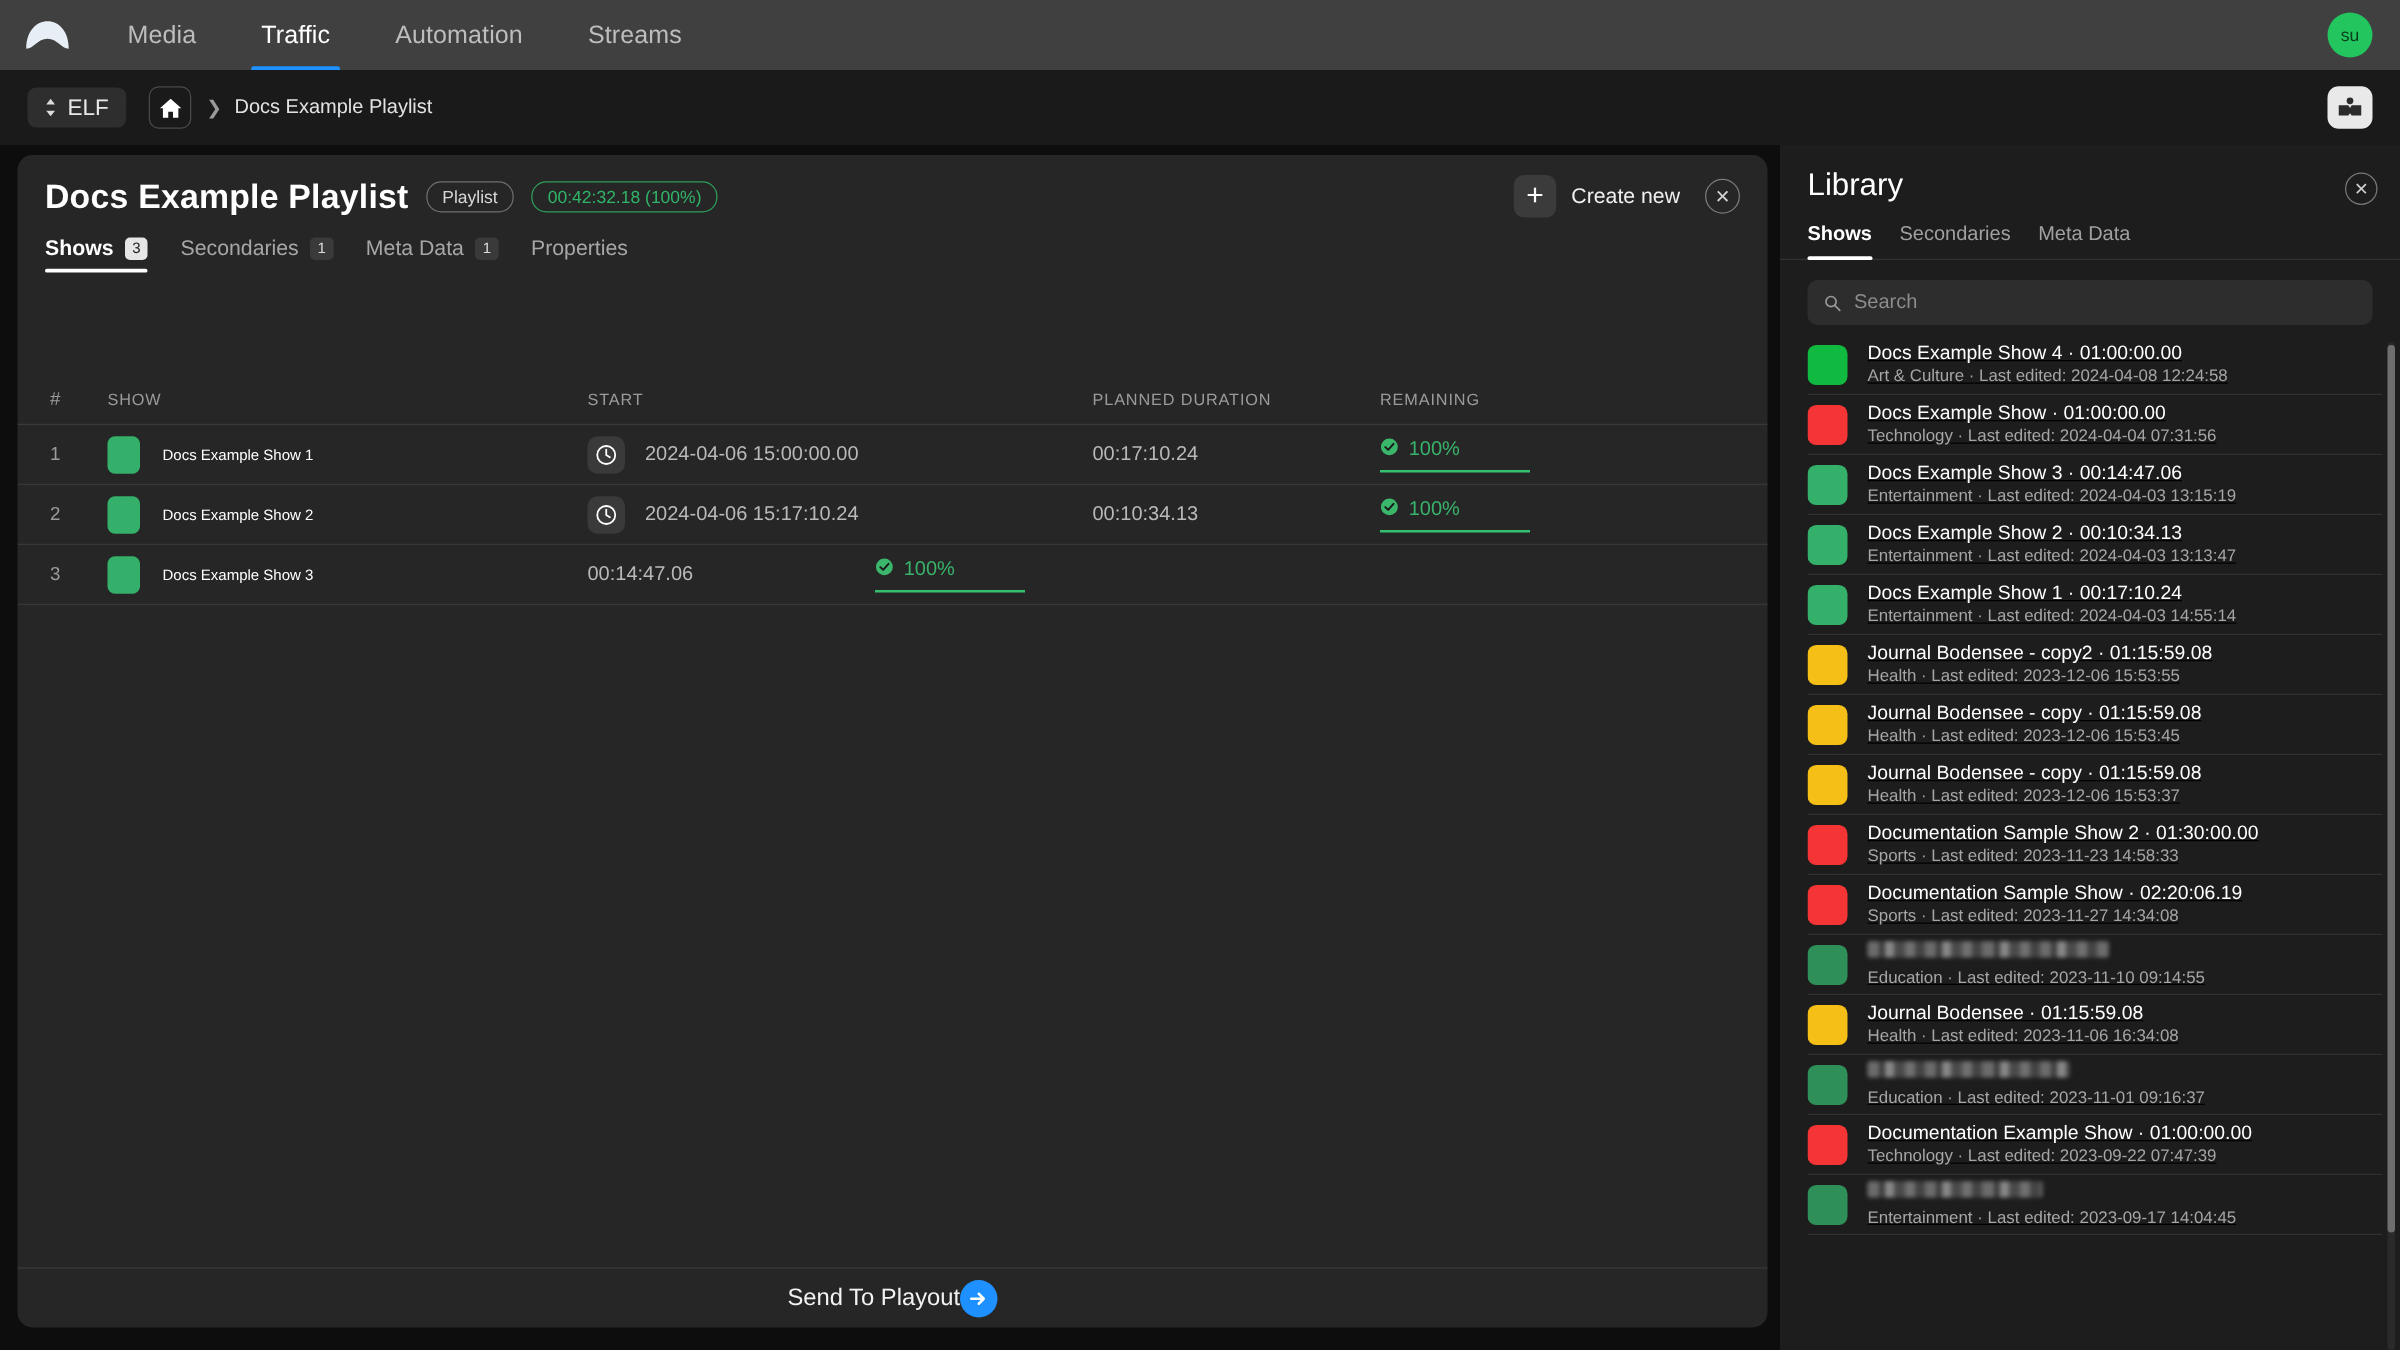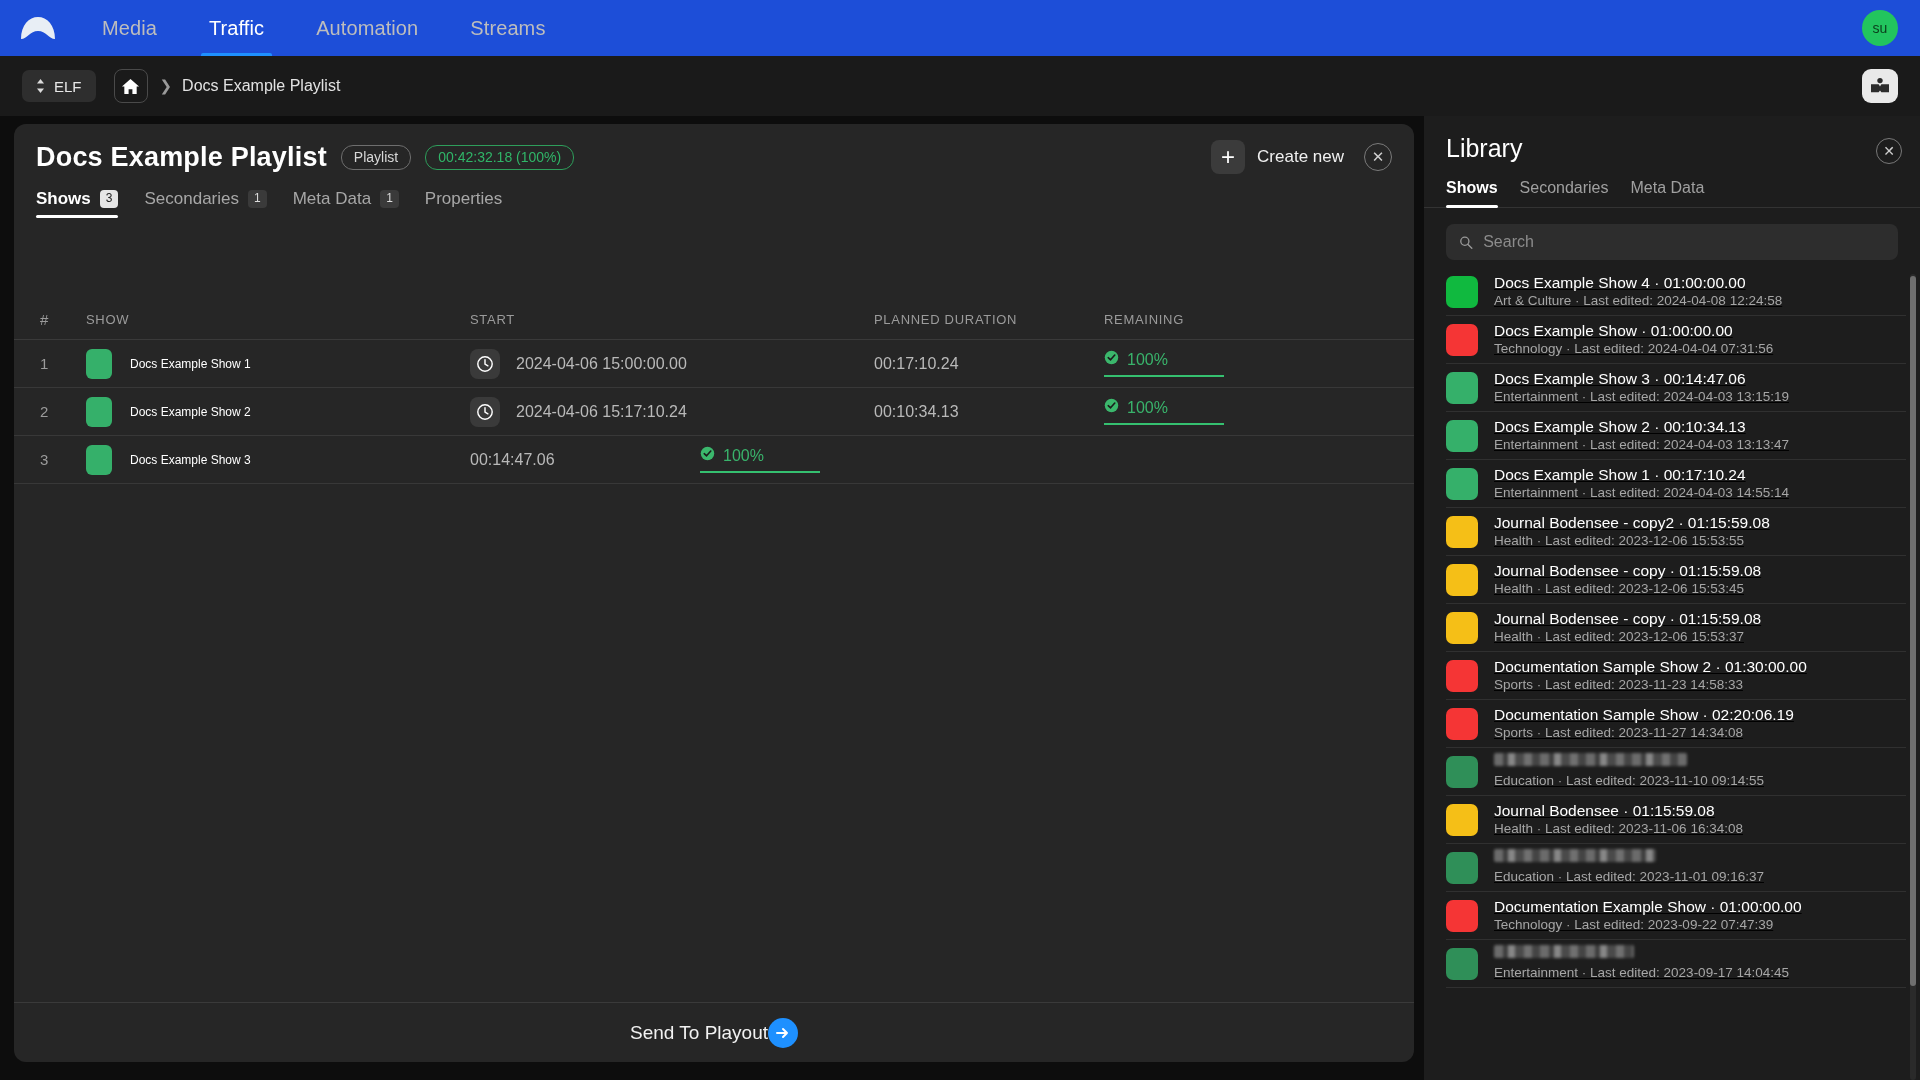--- a/index.html
+++ b/index.html
@@ -7,21 +7,21 @@
     width: 1920px; height: 1080px;
     background: #0d0d0d;
     font-family: "Liberation Sans", sans-serif;
     overflow: hidden;
     -webkit-font-smoothing: antialiased;
   }
 
   
   #topnav {
     position: absolute; left:0; top:0; width:1920px; height:56px;
-    background:#1d4ed8;
+    background:#404040;
     display:flex; align-items:center;
   }
   #brand { width:76px; display:flex; align-items:center; justify-content:center; }
   #brand svg { display:block; }
   .navitem {
     position:relative;
     height:56px; display:flex; align-items:center;
     padding:0 20px; margin:0 6px;
     color:#bdbdbd; font-size:20px; letter-spacing:.1px;
     cursor:pointer;
@@ -41,21 +41,21 @@
 
   
   #crumbbar {
     position:absolute; left:0; top:56px; width:1920px; height:60px;
     background:#1a1a1a;
     display:flex; align-items:center; padding:0 22px;
   }
   #channel-select {
     height:32px; background:#2e2e2e; border-radius:7px;
     display:flex; align-items:center; gap:9px;
-    padding:0 14px; color:#e8e8e8; font-size:15px; cursor:pointer;
+    padding:0 14px; color:#e8e8e8; font-size:18px; cursor:pointer;
   }
   #home-btn {
     margin-left:18px;
     width:34px; height:34px; border-radius:8px;
     border:1px solid #4a4a4a;
     display:flex; align-items:center; justify-content:center;
     cursor:pointer;
   }
   .crumb-sep { color:#9a9a9a; font-size:15px; margin:0 10px 0 12px; }
   #crumb-current { color:#e2e2e2; font-size:16px; cursor:pointer; }
@@ -142,21 +142,21 @@
   }
   .starttext { color:#b9b9b9; font-size:16px; }
   .durtext { color:#b9b9b9; font-size:16px; }
   .remcell { position:relative; width:120px; }
   .remtop { display:flex; align-items:center; gap:8px; }
   .remtext { color:#39b36b; font-size:16px; }
   .rembar { margin-top:6px; height:2px; background:#35c070; width:120px; }
 
   
   #card-footer {
-    position:absolute; left:0; right:0; bottom:0; height:60px;
+    position:absolute; left:0; right:0; bottom:0; height:48px;
     border-top:1px solid #3a3a3a;
     display:flex; align-items:center; justify-content:center; gap:0;
   }
   #send-label { color:#f2f2f2; font-size:19px; cursor:pointer; }
   #send-arrow {
     width:30px; height:30px; border-radius:50%; background:#1e90ff;
     display:flex; align-items:center; justify-content:center; cursor:pointer;
   }
 
   

